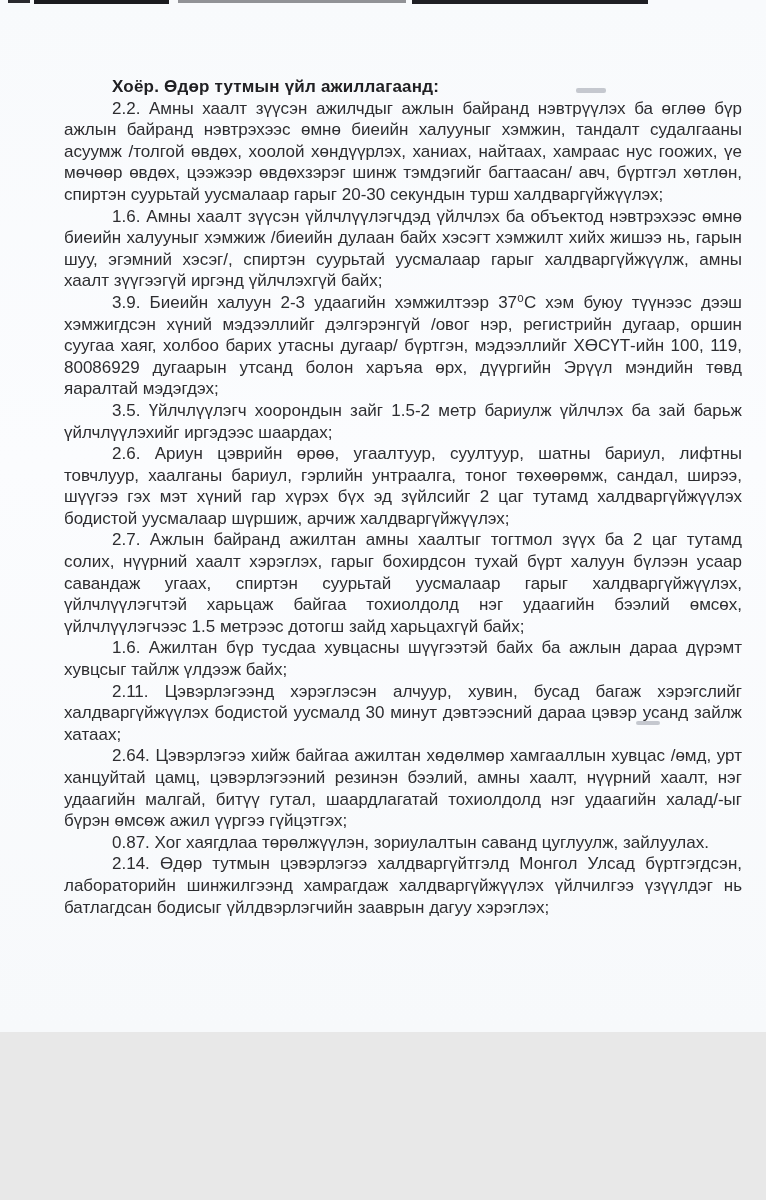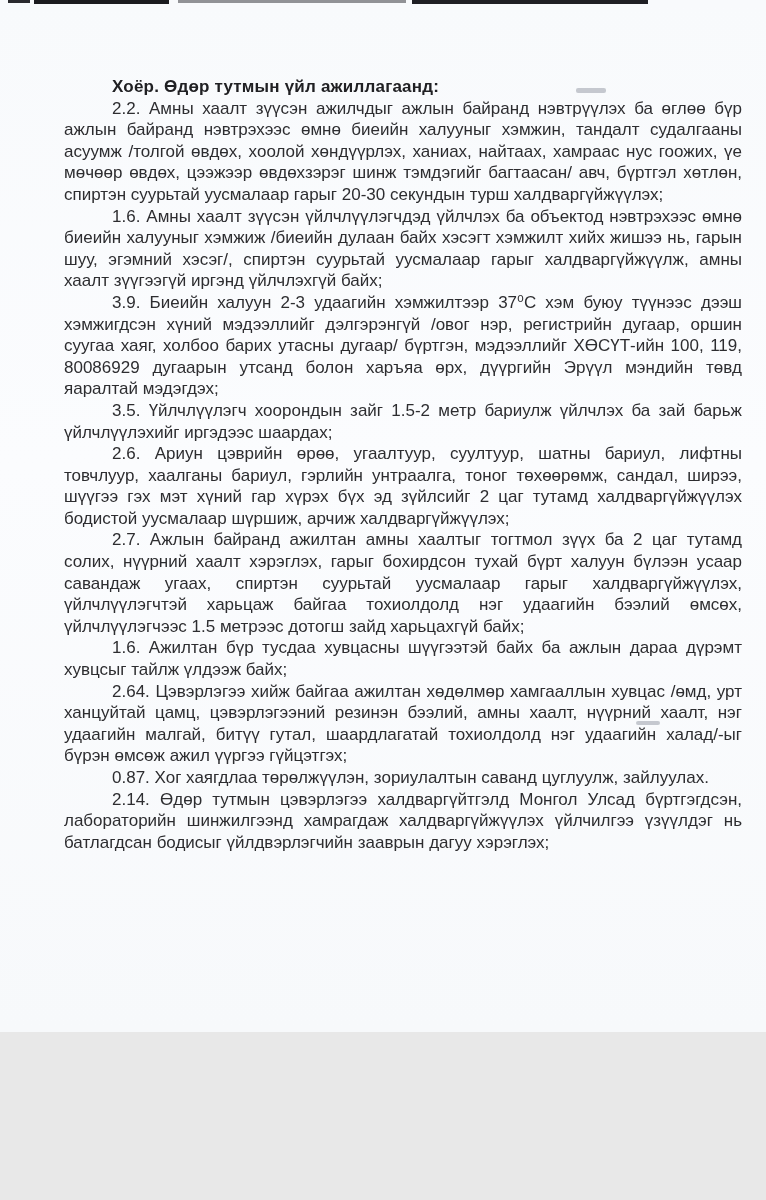--- a/index.html
+++ b/index.html
@@ -85,20 +85,21 @@
     <p class="para"><span class="clause-num">3.5.</span> <span>Үйлчлүүлэгч хоорондын зайг 1.5-2 метр бариулж үйлчлэх ба зай барьж үйлчлүүлэхийг иргэдээс шаардах;</span></p>
 
     <p class="para"><span class="clause-num">2.6.</span> <span>Ариун цэврийн өрөө, угаалтуур, суултуур, шатны бариул, лифтны товчлуур, хаалганы бариул, гэрлийн унтраалга, тоног төхөөрөмж, сандал, ширээ, шүүгээ гэх мэт хүний гар хүрэх бүх эд зүйлсийг 2 цаг тутамд халдваргүйжүүлэх бодистой уусмалаар шүршиж, арчиж халдваргүйжүүлэх;</span></p>
 
     <p class="para"><span class="clause-num">2.7.</span> <span>Ажлын байранд ажилтан амны хаалтыг тогтмол зүүх ба 2 цаг тутамд солих, нүүрний хаалт хэрэглэх, гарыг бохирдсон тухай бүрт халуун бүлээн усаар савандаж угаах, спиртэн суурьтай уусмалаар гарыг халдваргүйжүүлэх, үйлчлүүлэгчтэй харьцаж байгаа тохиолдолд нэг удаагийн бээлий өмсөх, үйлчлүүлэгчээс 1.5 метрээс дотогш зайд харьцахгүй байх;</span></p>
 
     <p class="para"><span class="clause-num">1.6.</span> <span>Ажилтан бүр тусдаа хувцасны шүүгээтэй байх ба ажлын дараа дүрэмт хувцсыг тайлж үлдээж байх;</span></p>
 
 
 
+    <p class="para"><span class="clause-num">2.11.</span> <span>Цэвэрлэгээнд хэрэглэсэн алчуур, хувин, бусад багаж хэрэгслийг халдваргүйжүүлэх бодистой уусмалд 30 минут дэвтээсний дараа цэвэр усанд зайлж хатаах;</span></p>
 
     <p class="para"><span class="clause-num">2.64.</span> <span>Цэвэрлэгээ хийж байгаа ажилтан хөдөлмөр хамгааллын хувцас /өмд, урт ханцуйтай цамц, цэвэрлэгээний резинэн бээлий, амны хаалт, нүүрний хаалт, нэг удаагийн малгай, битүү гутал, шаардлагатай тохиолдолд нэг удаагийн халад/-ыг бүрэн өмсөж ажил үүргээ гүйцэтгэх;</span></p>
 
     <p class="para"><span class="clause-num">0.87.</span> <span>Хог хаягдлаа төрөлжүүлэн, зориулалтын саванд цуглуулж, зайлуулах.</span></p>
 
     <p class="para"><span class="clause-num">2.14.</span> <span>Өдөр тутмын цэвэрлэгээ халдваргүйтгэлд Монгол Улсад бүртгэгдсэн, лабораторийн шинжилгээнд хамрагдаж халдваргүйжүүлэх үйлчилгээ үзүүлдэг нь батлагдсан бодисыг үйлдвэрлэгчийн зааврын дагуу хэрэглэх;</span></p>
 
   </div>
 
   <div class="mark bottom-line"></div>

